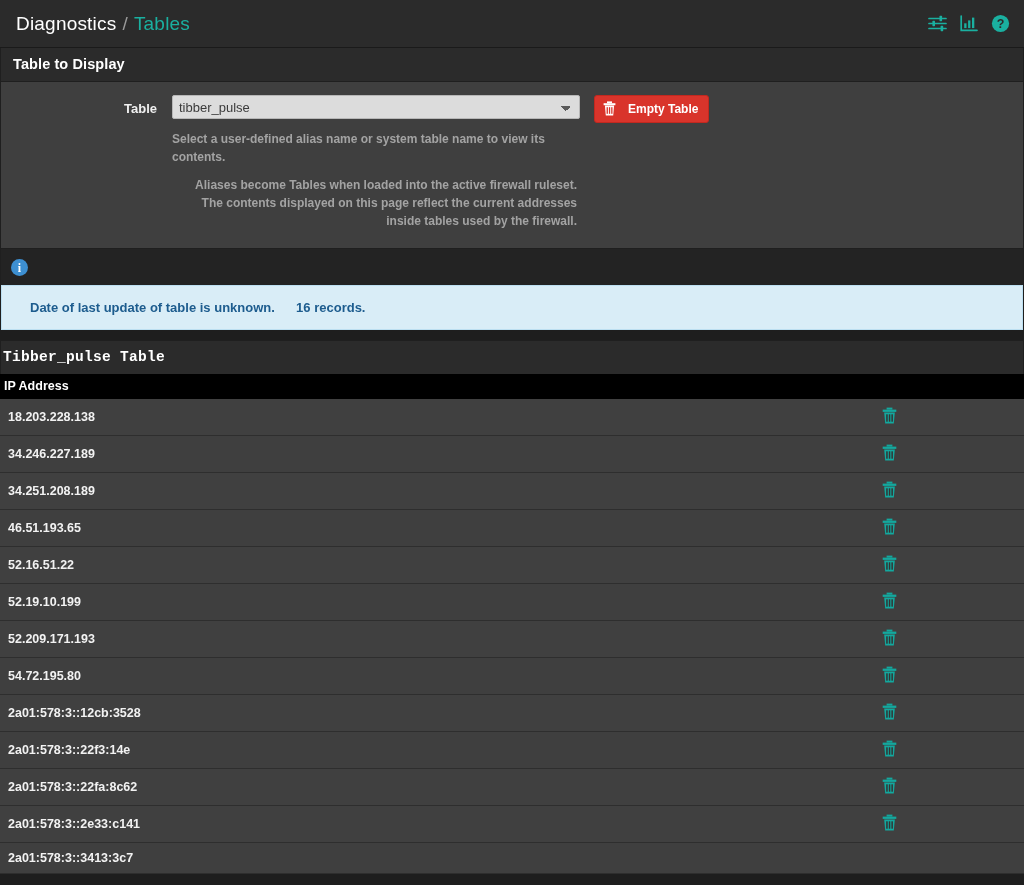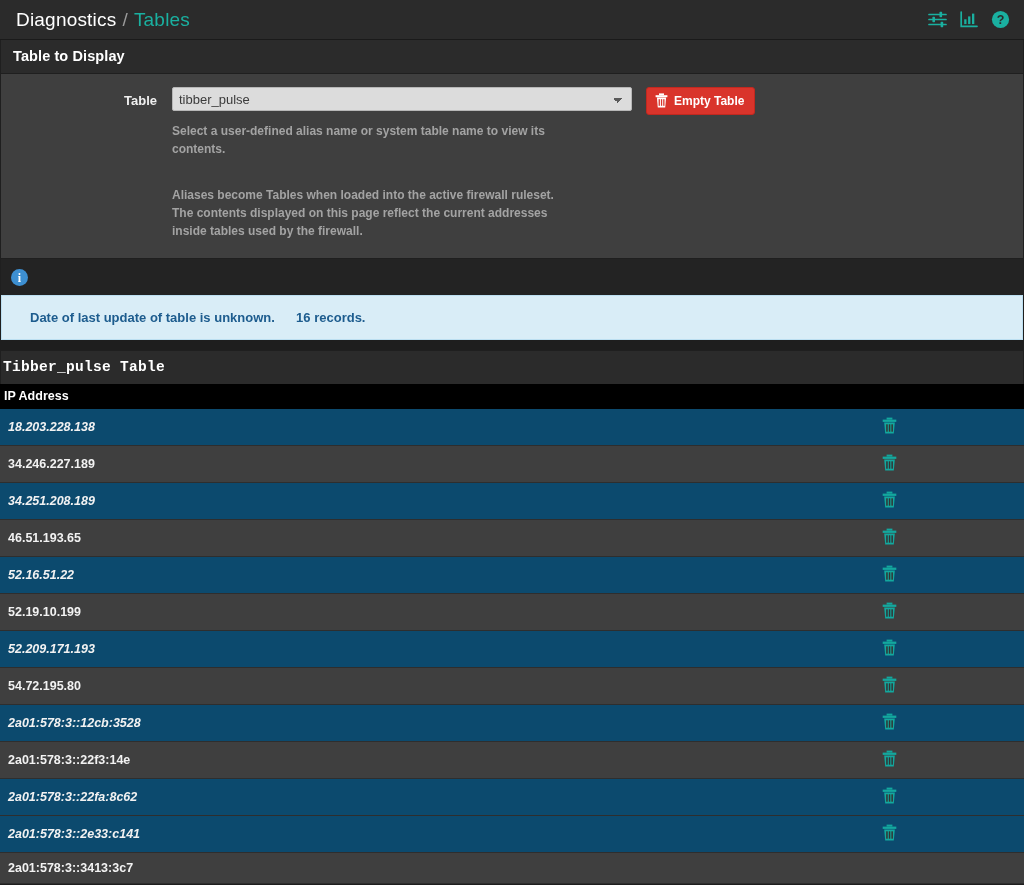--- a/index.html
+++ b/index.html
@@ -7,21 +7,21 @@
   html, body {
     width: 1024px;
     height: 885px;
     overflow: hidden;
     background: #1e1e1e;
     font-family: "Liberation Sans", sans-serif;
   }
 
   
   .navbar {
-    height: 40px;
+    height: 48px;
     background: #2b2b2b;
     display: flex;
     align-items: center;
     padding: 0 14px 0 16px;
     border-bottom: 1px solid #1a1a1a;
   }
   .brand {
     display: flex;
     align-items: baseline;
     gap: 6px;
@@ -66,21 +66,21 @@
     color: #f0f0f0;
     font-size: 13px;
     font-weight: bold;
     padding-right: 15px;
     padding-top: 6px;
   }
   .form-control-col { flex: 1 1 auto; padding-right: 14px; }
   .control-line { display: flex; align-items: flex-start; gap: 14px; }
 
   select.table-select {
-    width: 460px;
+    width: 408px;
     height: 24px;
     background: #dcdcdc;
     color: #3b3b3b;
     border: 1px solid #b7b7b7;
     border-radius: 2px;
     font-size: 13px;
     font-family: "Liberation Sans", sans-serif;
     padding: 0 6px;
     -webkit-appearance: none;
     appearance: none;
@@ -97,36 +97,36 @@
   .btn-danger {
     background: #d9342b;
     color: #ffffff;
     border: 1px solid #c2281f;
     border-radius: 3px;
     font-size: 12px;
     font-weight: bold;
     padding: 5px 10px 6px 8px;
     display: inline-flex;
     align-items: center;
-    gap: 6px;
+    gap: 12px;
     cursor: pointer;
     font-family: "Liberation Sans", sans-serif;
     line-height: 1;
   }
   .btn-danger svg { display: block; }
 
   .help-block {
     color: #a3a3a3;
     font-size: 12px;
     line-height: 18px;
     margin-top: 7px;
     max-width: 405px;
     font-weight: bold;
   }
-  .help-block p + p { margin-top: 28px; }
+  .help-block p + p { margin-top: 10px; text-align: right; }
 
   
   .info-strip {
     background: #232323;
     padding: 10px 0 9px 10px;
     border-left: 1px solid #1f1f1f;
     border-right: 1px solid #1f1f1f;
   }
   .info-circle {
     width: 17px; height: 17px;
@@ -182,21 +182,21 @@
   }
   table.tbl th.act { width: 150px; }
   table.tbl td {
     color: #f2f2f2;
     font-size: 12.5px;
     font-weight: bold;
     padding: 8px 0 8px 8px;
     height: 30px;
     border-bottom: 1px solid #2e2e2e;
   }
-  table.tbl tr.odd  td { background: #0c4a6e; font-style: italic; }
+  table.tbl tr.odd  td { background: #404040; }
   table.tbl tr.even td { background: #3f3f3f; }
   td.act-cell { text-align: left; padding-left: 10px; }
   .trash-btn {
     background: none;
     border: 0;
     padding: 0;
     cursor: pointer;
     display: inline-flex;
     line-height: 0;
   }

